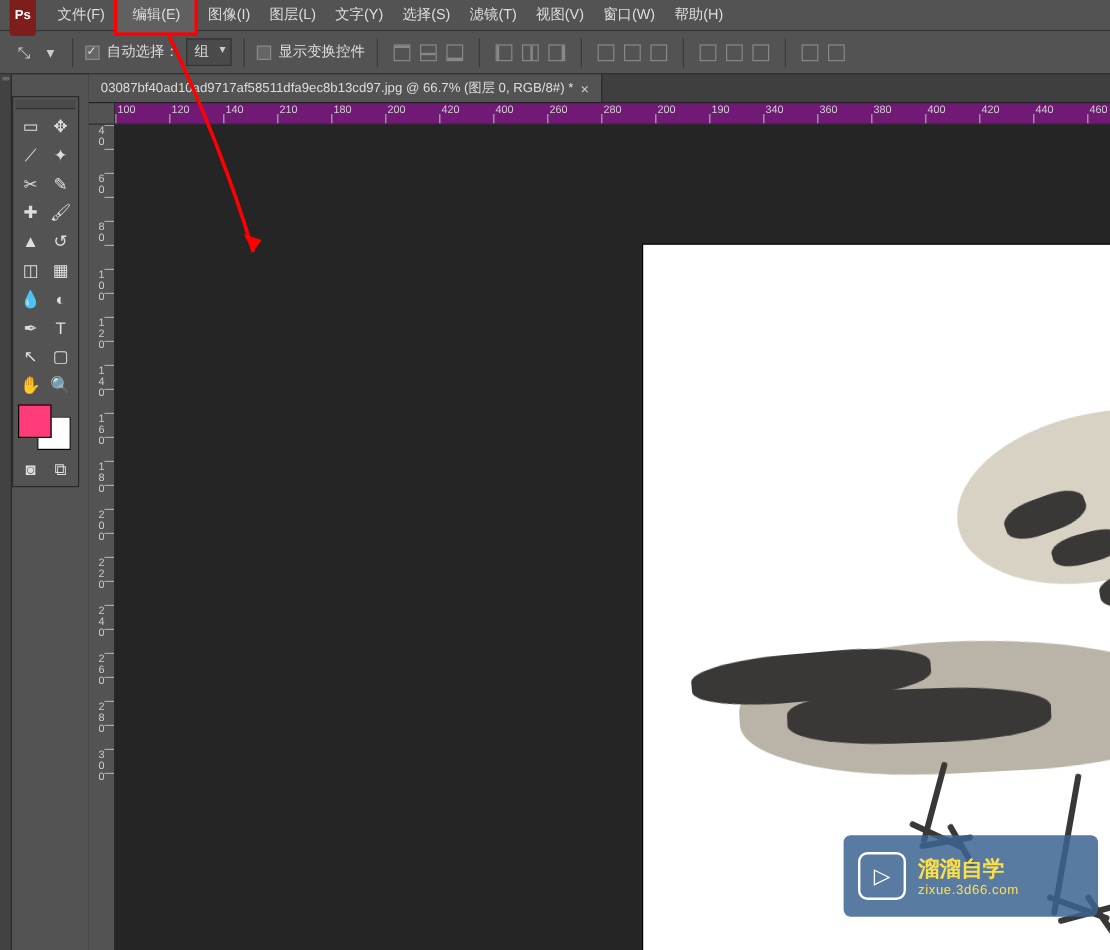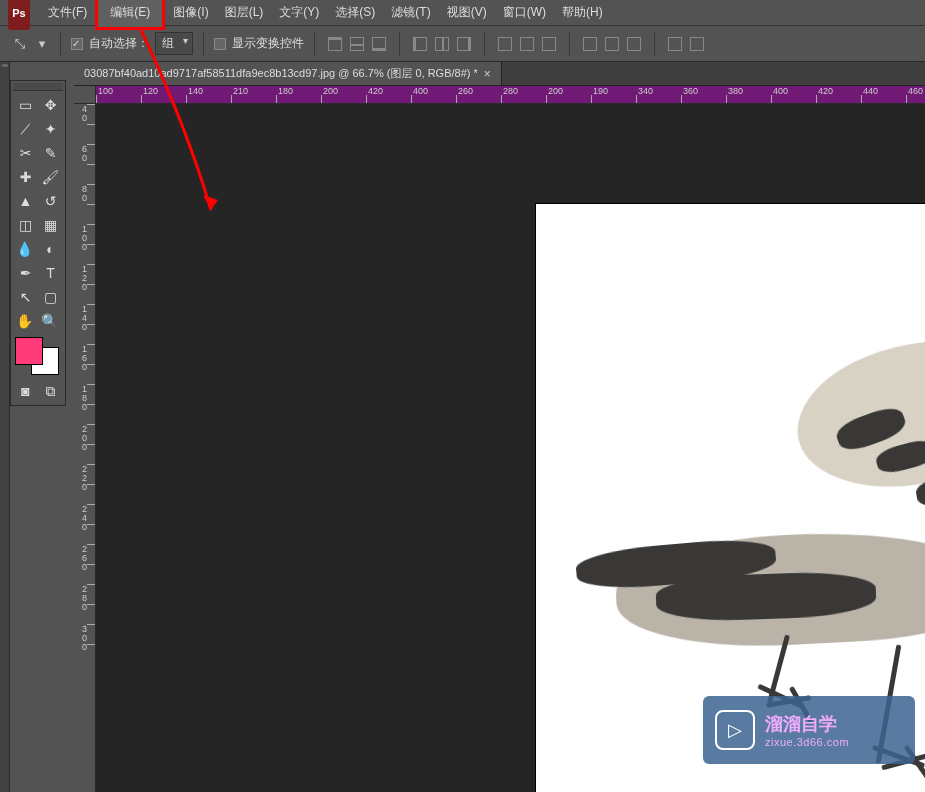--- a/index.html
+++ b/index.html
@@ -61,21 +61,21 @@
 
 
 .bird { position: absolute; }
 .ink { position: absolute; background: #3a3836; border-radius: 50%; filter: blur(0.5px); }
 .ink-light { background: #d8d2c4; }
 .ink-grey { background: #bab4a8; }
 
 
 .watermark { position: absolute; right: 10px; bottom: 28px; width: 212px; height: 68px; background: rgba(60,100,145,0.85); border-radius: 6px; display: flex; align-items: center; padding: 8px 12px; gap: 10px; }
 .wm-icon { width: 40px; height: 40px; border: 2px solid #fff; border-radius: 8px; display: flex; align-items: center; justify-content: center; color: #fff; font-size: 18px; }
-.wm-text { color: #f0abfc; }
+.wm-text { color: #fde047; }
 .wm-title { font-size: 18px; font-weight: bold; }
 .wm-url { font-size: 11px; letter-spacing: 0.5px; text-align: center; }
 
 
 .red-arrow { position: absolute; left: 126px; top: 30px; width: 100px; height: 190px; z-index: 50; pointer-events: none; }
 
 
 .icon-box { width: 14px; height: 14px; border: 1px solid #888; position: relative; }
 .icon-box .bar { position: absolute; background: #888; }
 </style>

